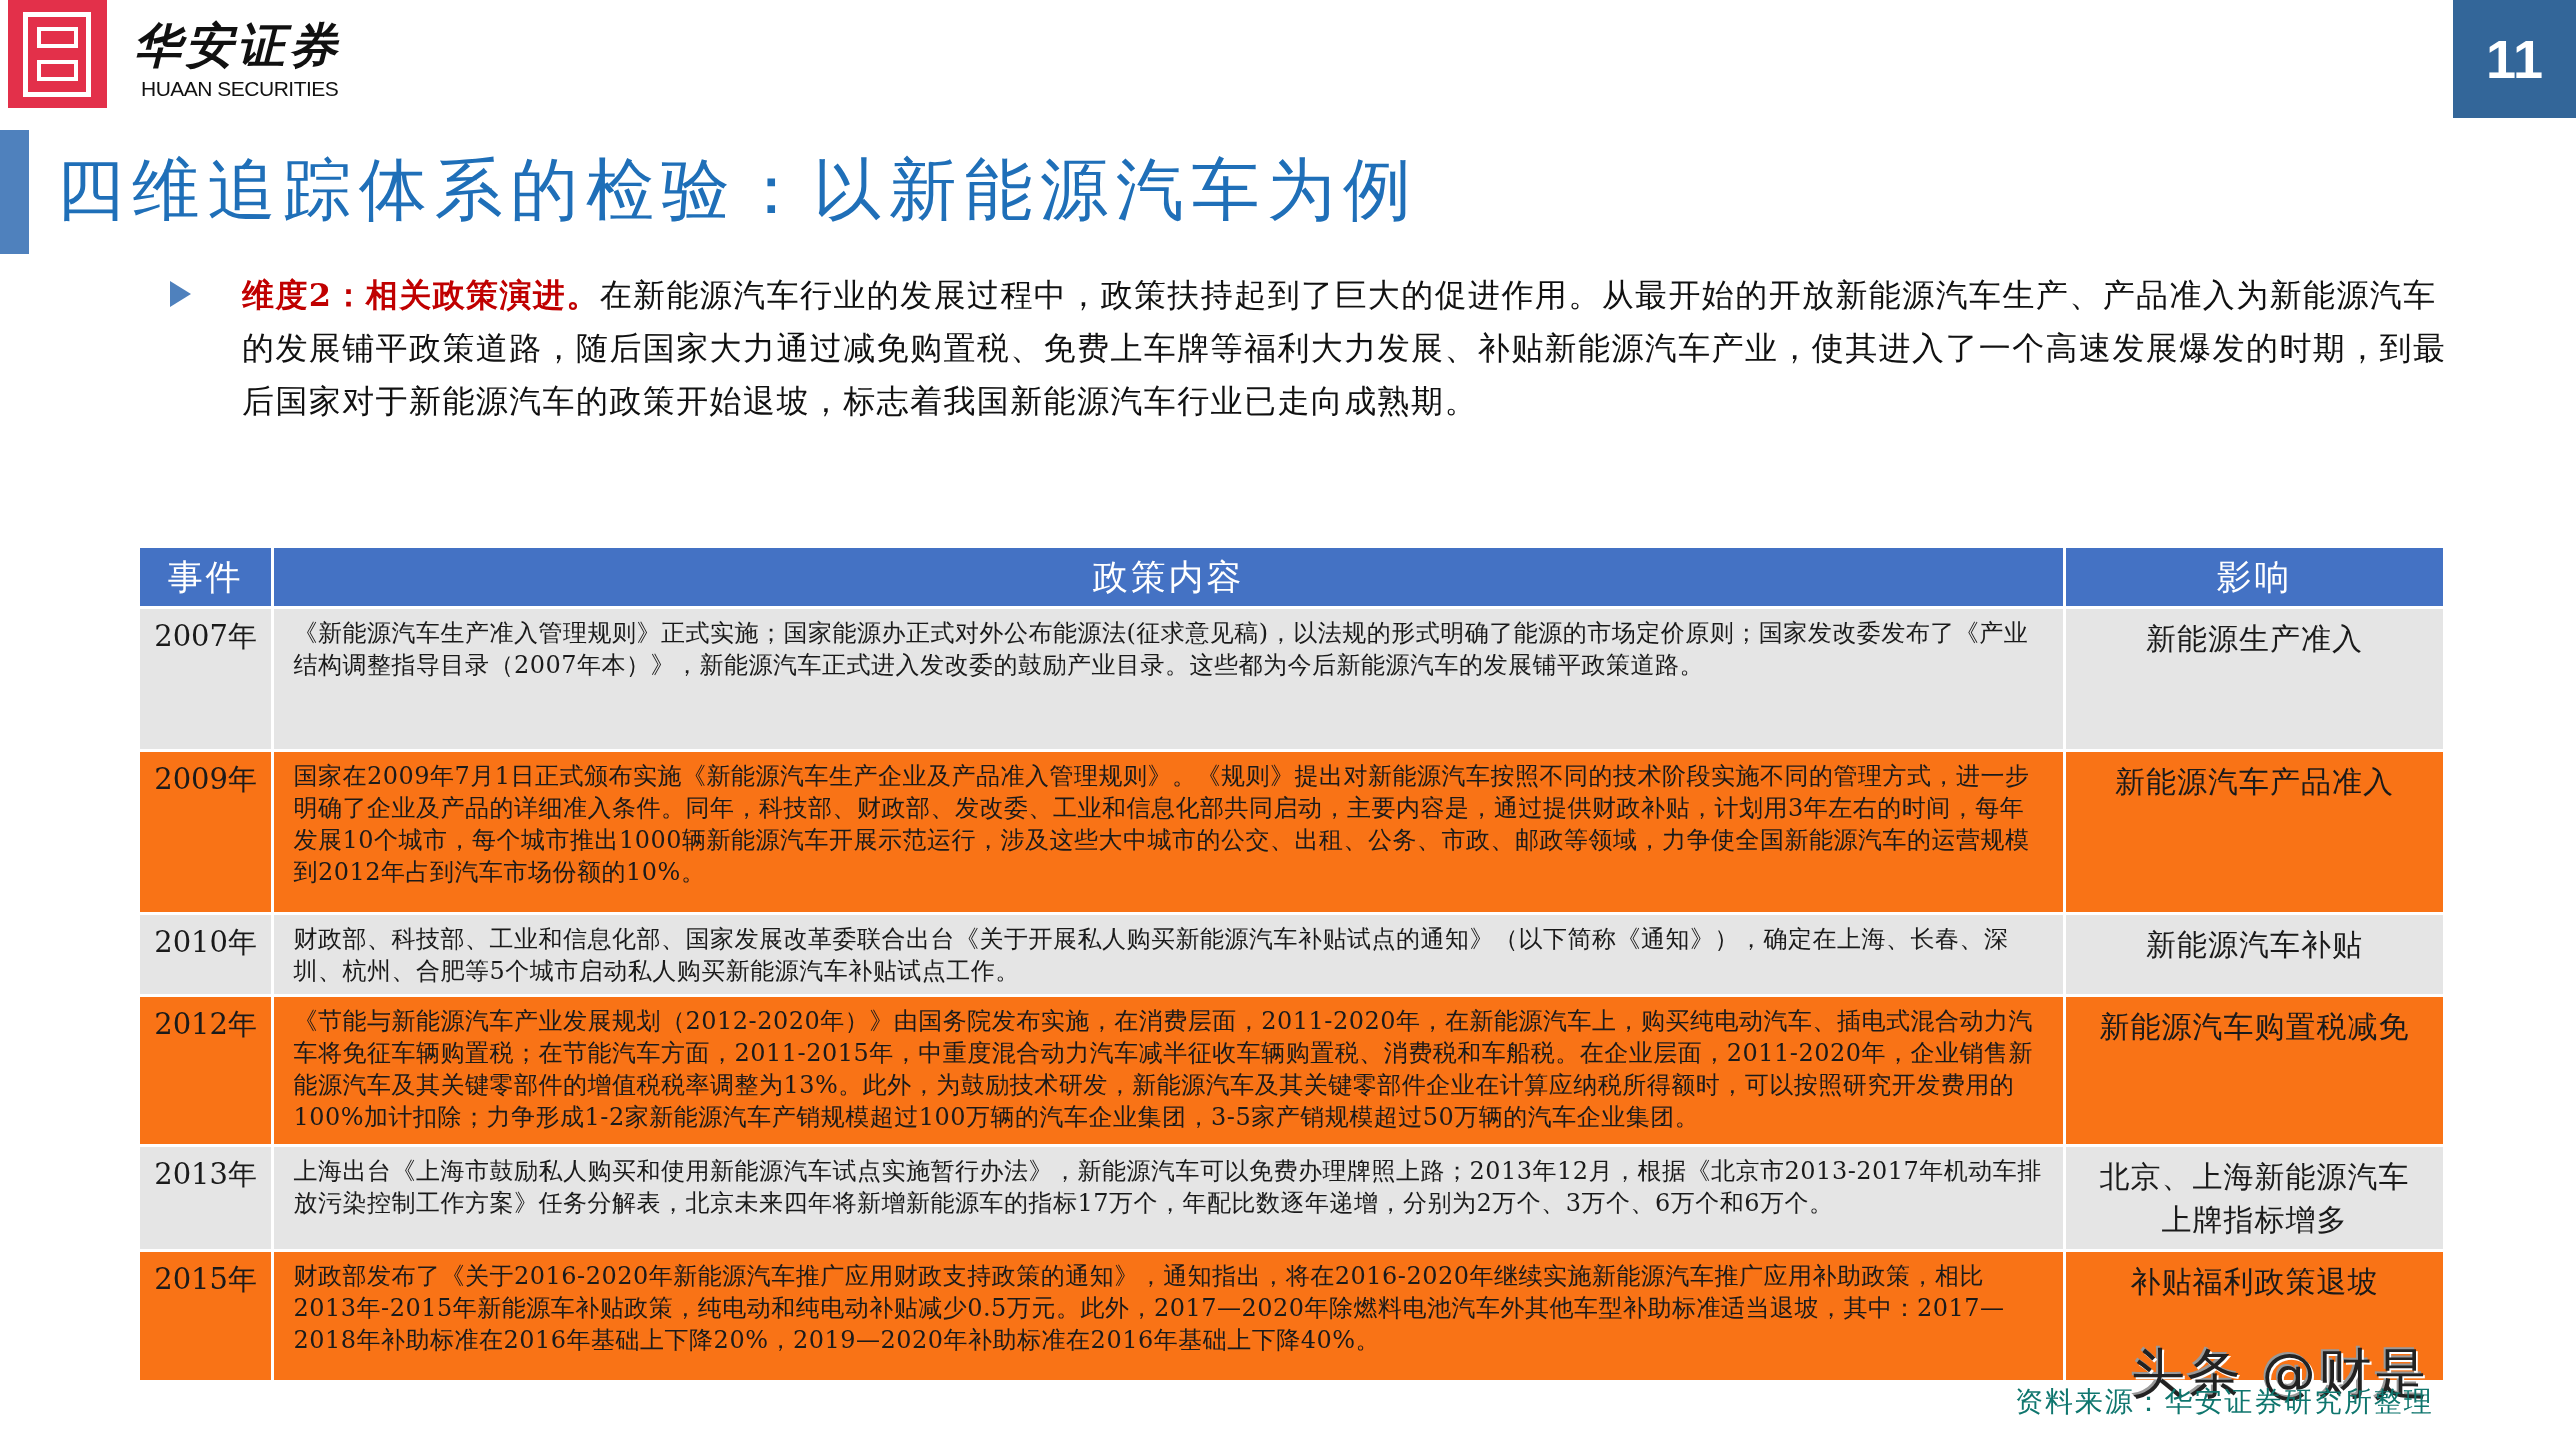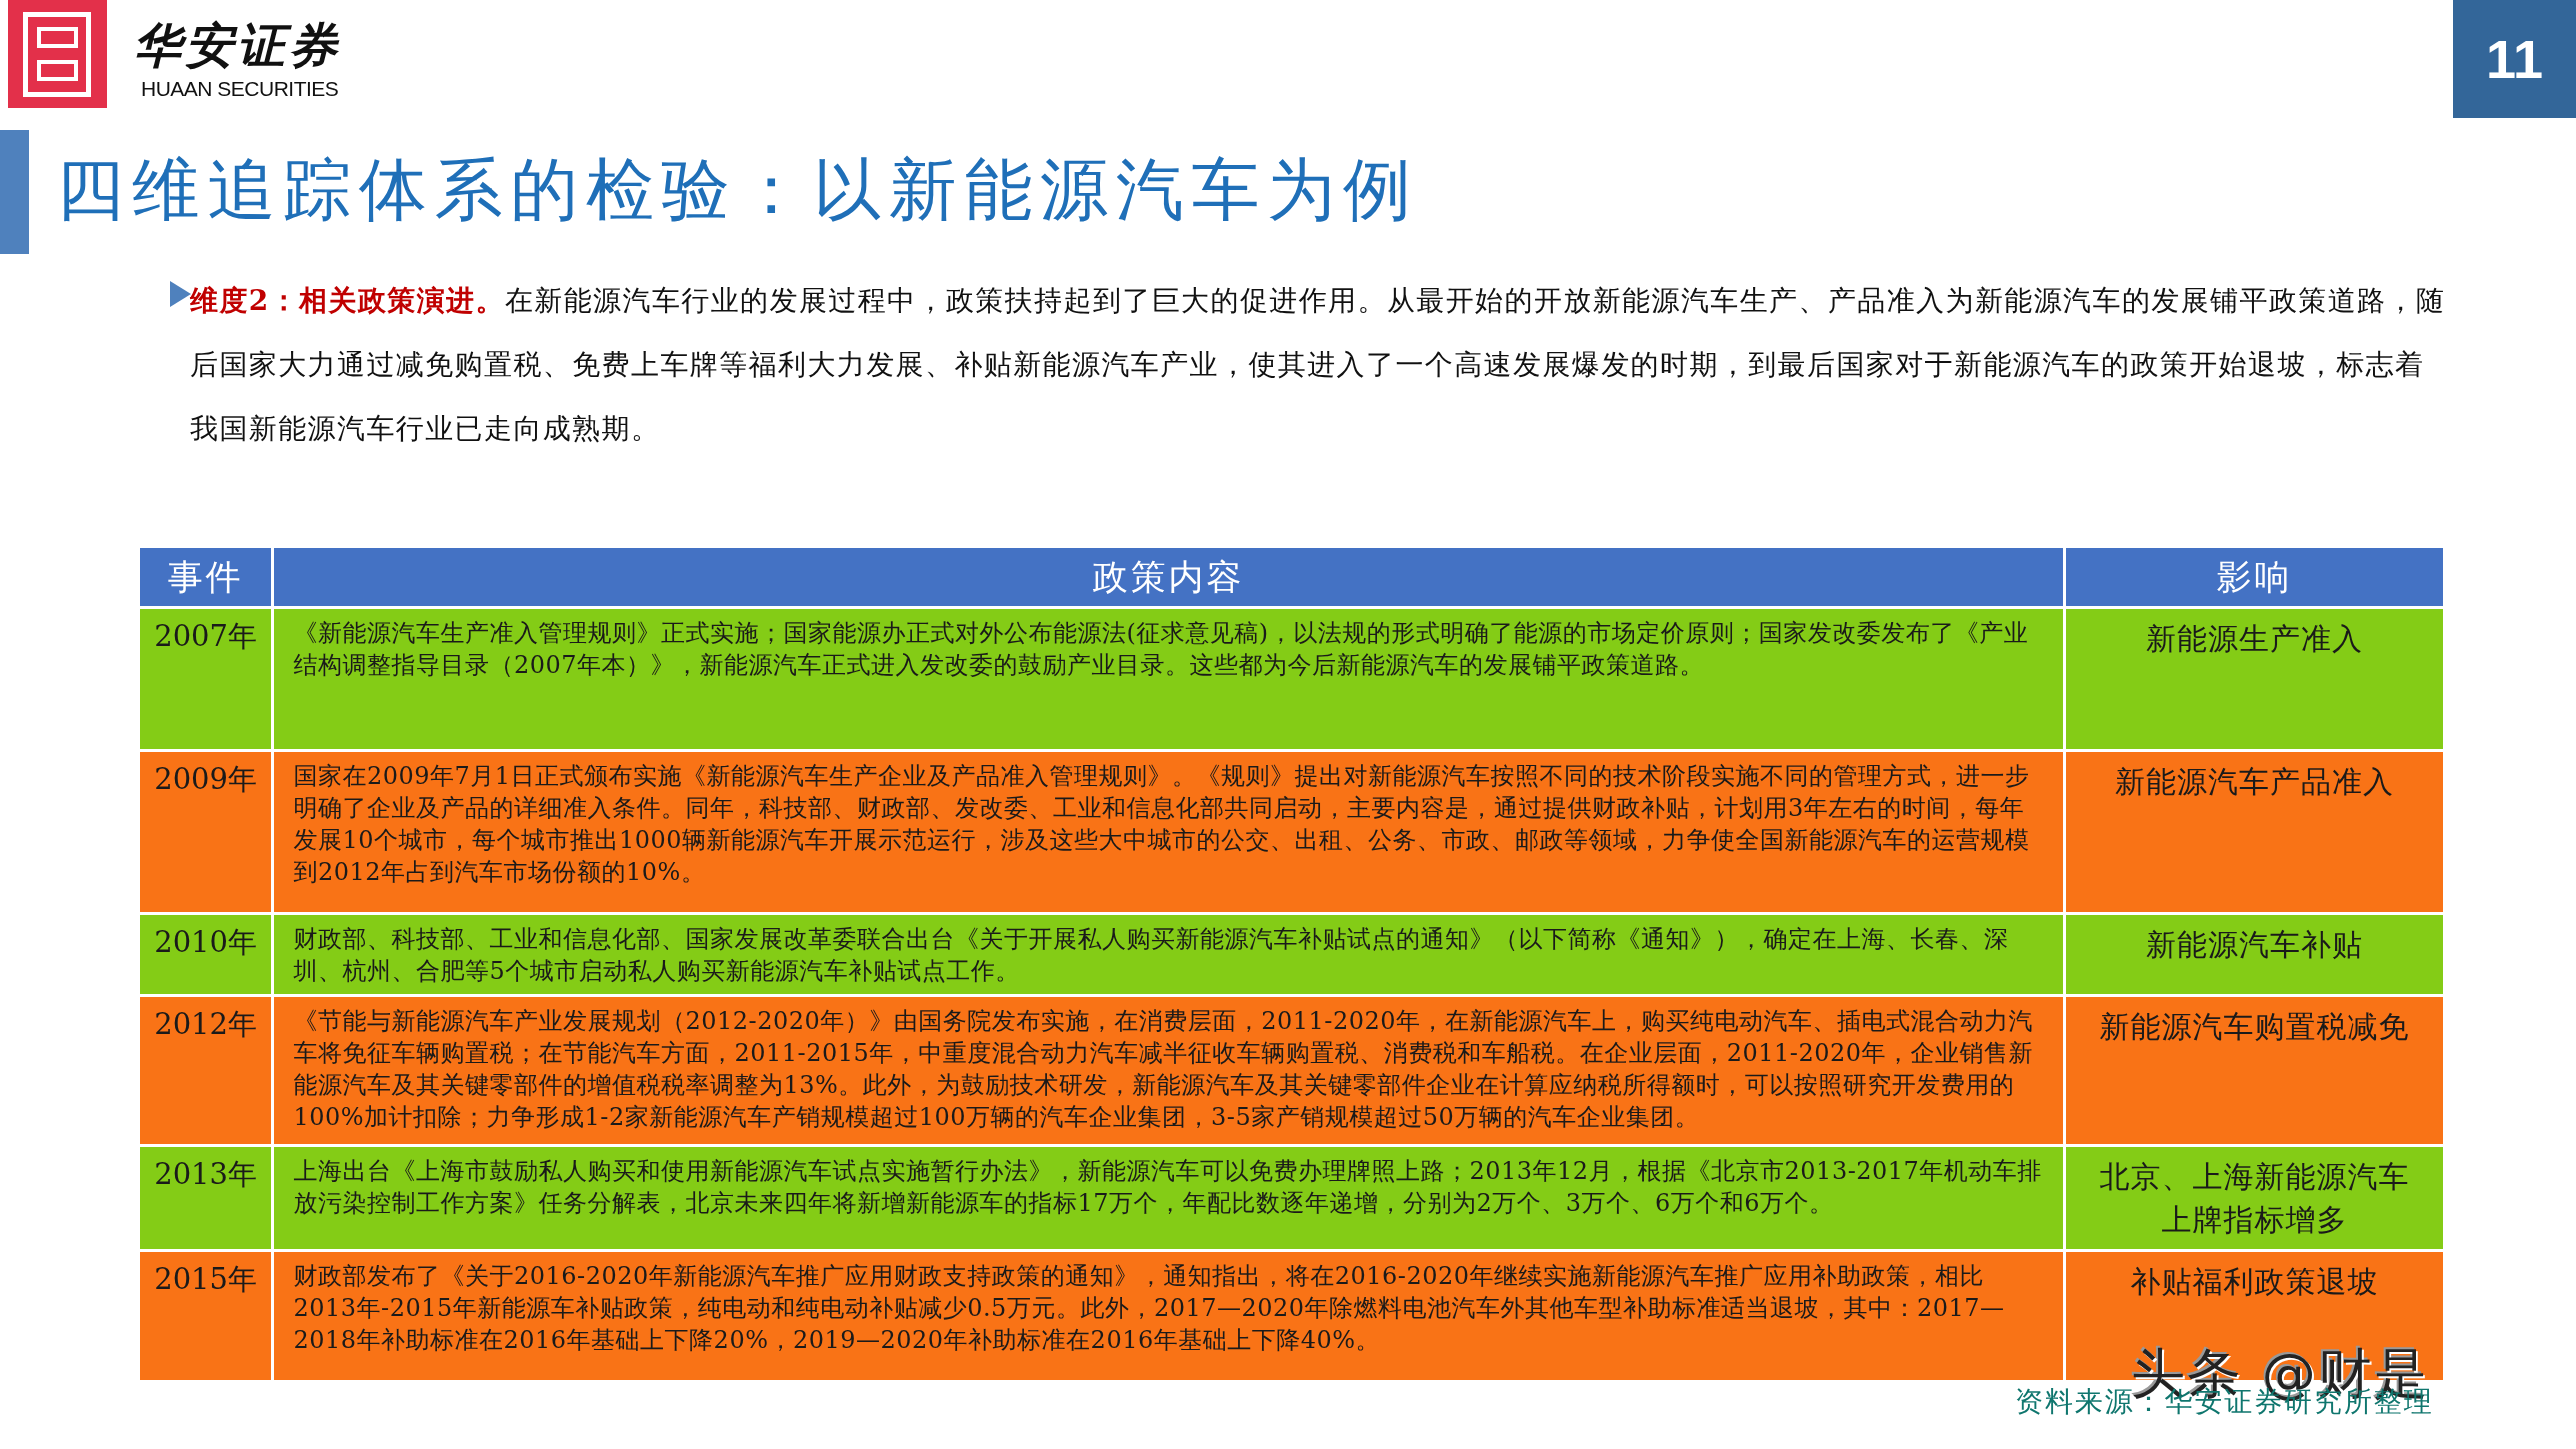--- a/index.html
+++ b/index.html
@@ -42,35 +42,35 @@
       font-family: "DejaVu Serif", serif;
     }
     
     .bullet-wrap { position: absolute; left: 170px; top: 269px; width: 2280px; }
     .bullet-arrow {
       position: absolute; left: 0; top: 11.6px; width: 0; height: 0;
       border-top: 13.5px solid transparent; border-bottom: 13.5px solid transparent;
       border-left: 21px solid #4f81bd;
     }
     .bullet-text {
-      margin-left: 20px; font-size: 28px; line-height: 64px; color: #111; letter-spacing: 1.4px;
+      margin-left: 72px; font-size: 32px; line-height: 53px; color: #111; letter-spacing: 1.4px;
     }
     .bullet-lead { color: #c00000; font-weight: bold; }
     
     .policy-table {
       position: absolute; left: 141px; top: 549px; width: 2309px;
       border-collapse: separate; border-spacing: 3.9px 3.9px; margin: -3.9px;
       table-layout: fixed;
     }
     .policy-table th {
       background: #4472c4; color: #fff; font-weight: normal;
       font-size: 35px; height: 58px; padding: 0; letter-spacing: 2.9px;
     }
     .policy-table td { vertical-align: top; padding: 7.7px 19.3px 7.7px 19.3px; }
-    .policy-table tr.odd td { background: #84cc16; }
+    .policy-table tr.odd td { background: #e5e5e5; }
     .policy-table tr.even td { background: #f97316; }
     .col-year { width: 131px; }
     .col-content { width: 1788px; }
     .col-impact { width: 377px; }
     td.year { font-size: 29px; text-align: center; padding-left: 3.9px; padding-right: 3.9px; }
     td.content { font-size: 24px; line-height: 32px; letter-spacing: 0.5px; }
     td.impact { font-size: 30px; text-align: center; line-height: 43px; letter-spacing: 1px; }
     
     .watermark {
       position: absolute; left: 2131px; top: 1338px;

